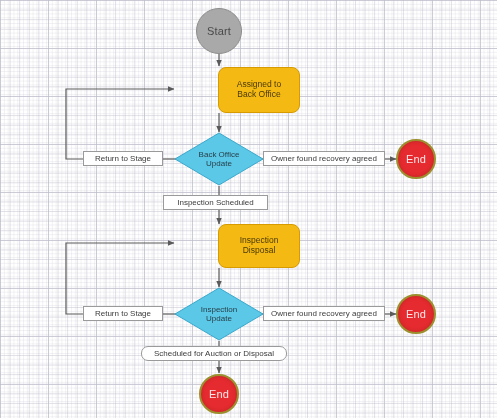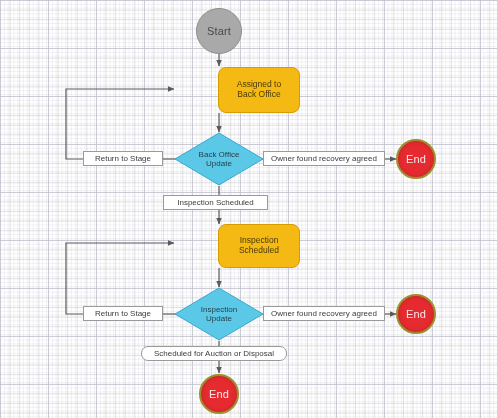--- a/index.html
+++ b/index.html
@@ -192,21 +192,21 @@
       <polygon points="45,1 89,27 45,53 1,27" fill="#5bc8e8" stroke="#3aa8cc" stroke-width="1"></polygon>
     </svg>
     <div class="decision-label" style="flex-direction:column;">
       <span>Back Office</span>
       <span>Update</span>
     </div>
   </div>
 
   <div class="node process" style="left:178px; top:224px; width:82px; height:44px; flex-direction:column;">
     <span>Inspection</span>
-    <span>Scheduled</span>
+    <span>Disposal</span>
   </div>
 
   <div class="decision-wrap" style="left:174px; top:287px; width:90px; height:54px;">
     <svg width="90" height="54" viewBox="0 0 90 54" xmlns="http://www.w3.org/2000/svg">
       <polygon points="45,1 89,27 45,53 1,27" fill="#5bc8e8" stroke="#3aa8cc" stroke-width="1"></polygon>
     </svg>
     <div class="decision-label" style="flex-direction:column;">
       <span>Inspection</span>
       <span>Update</span>
     </div>

